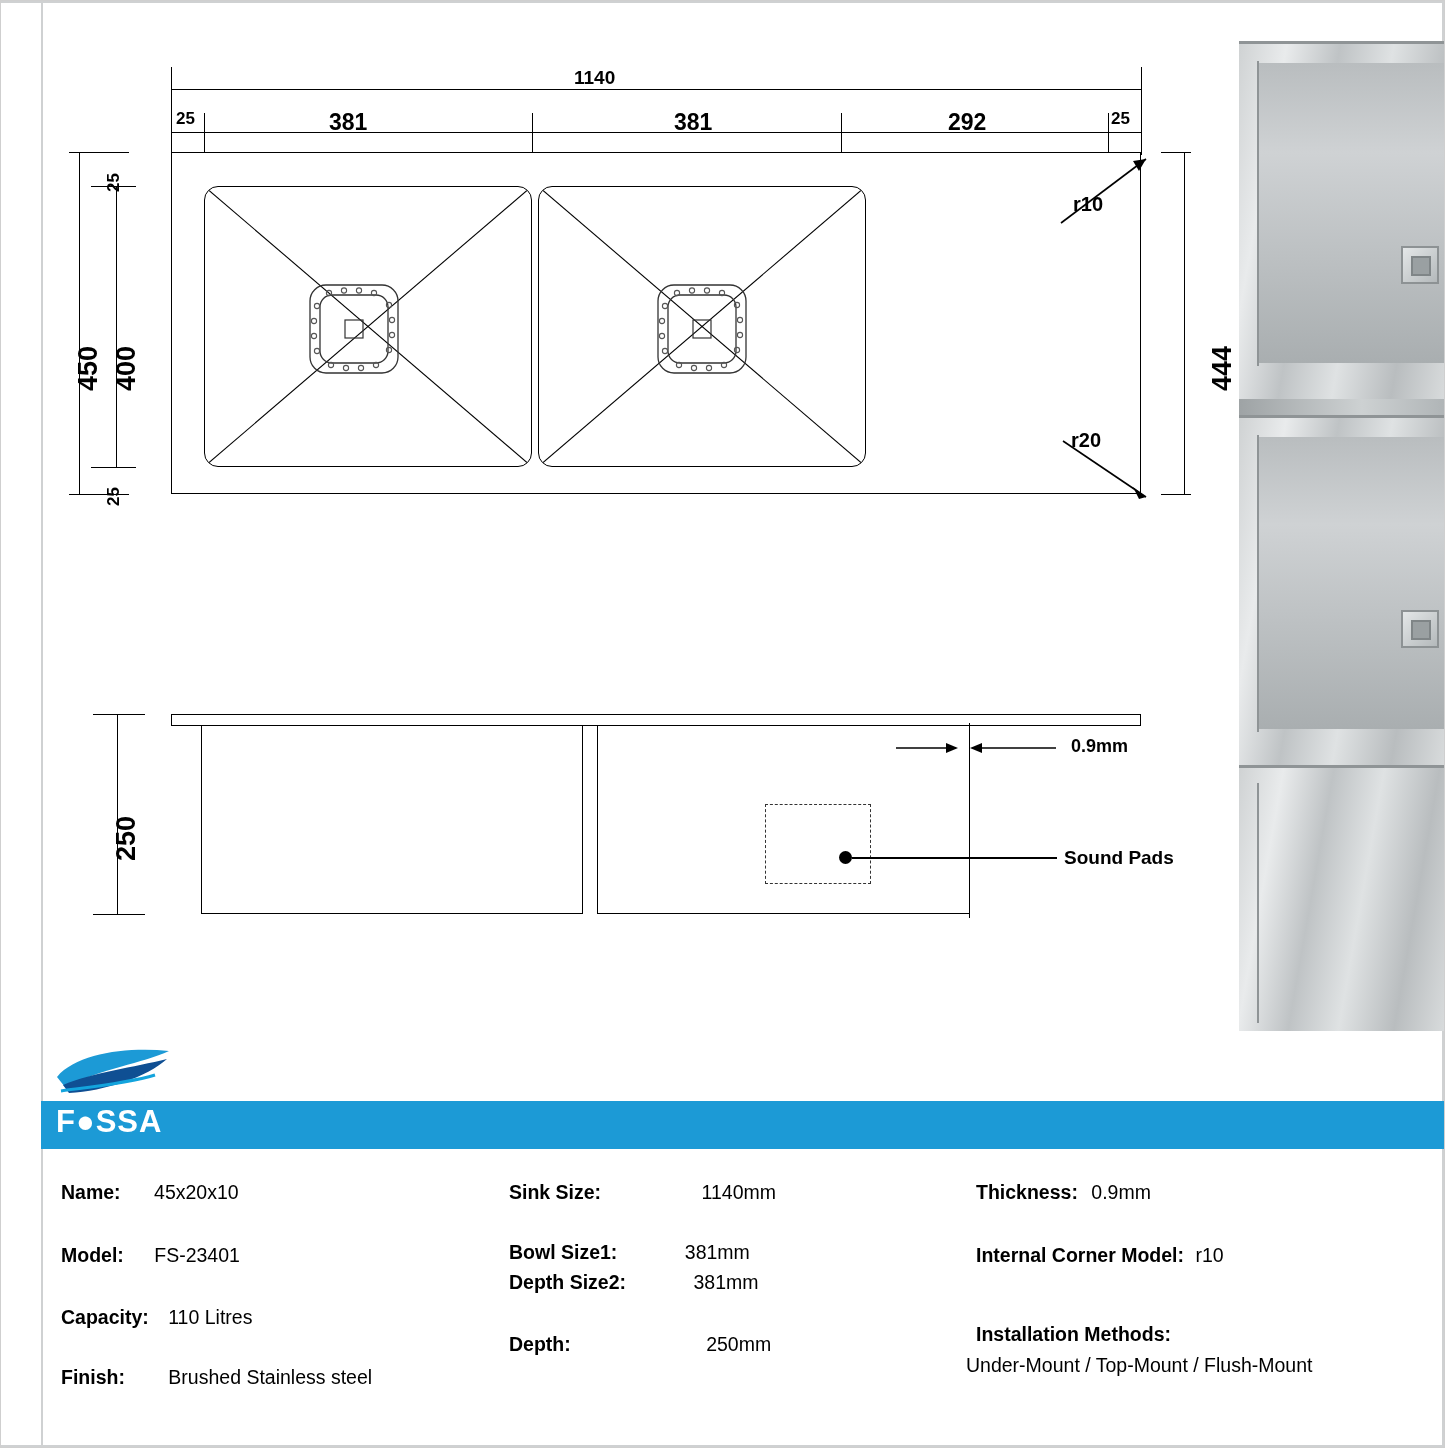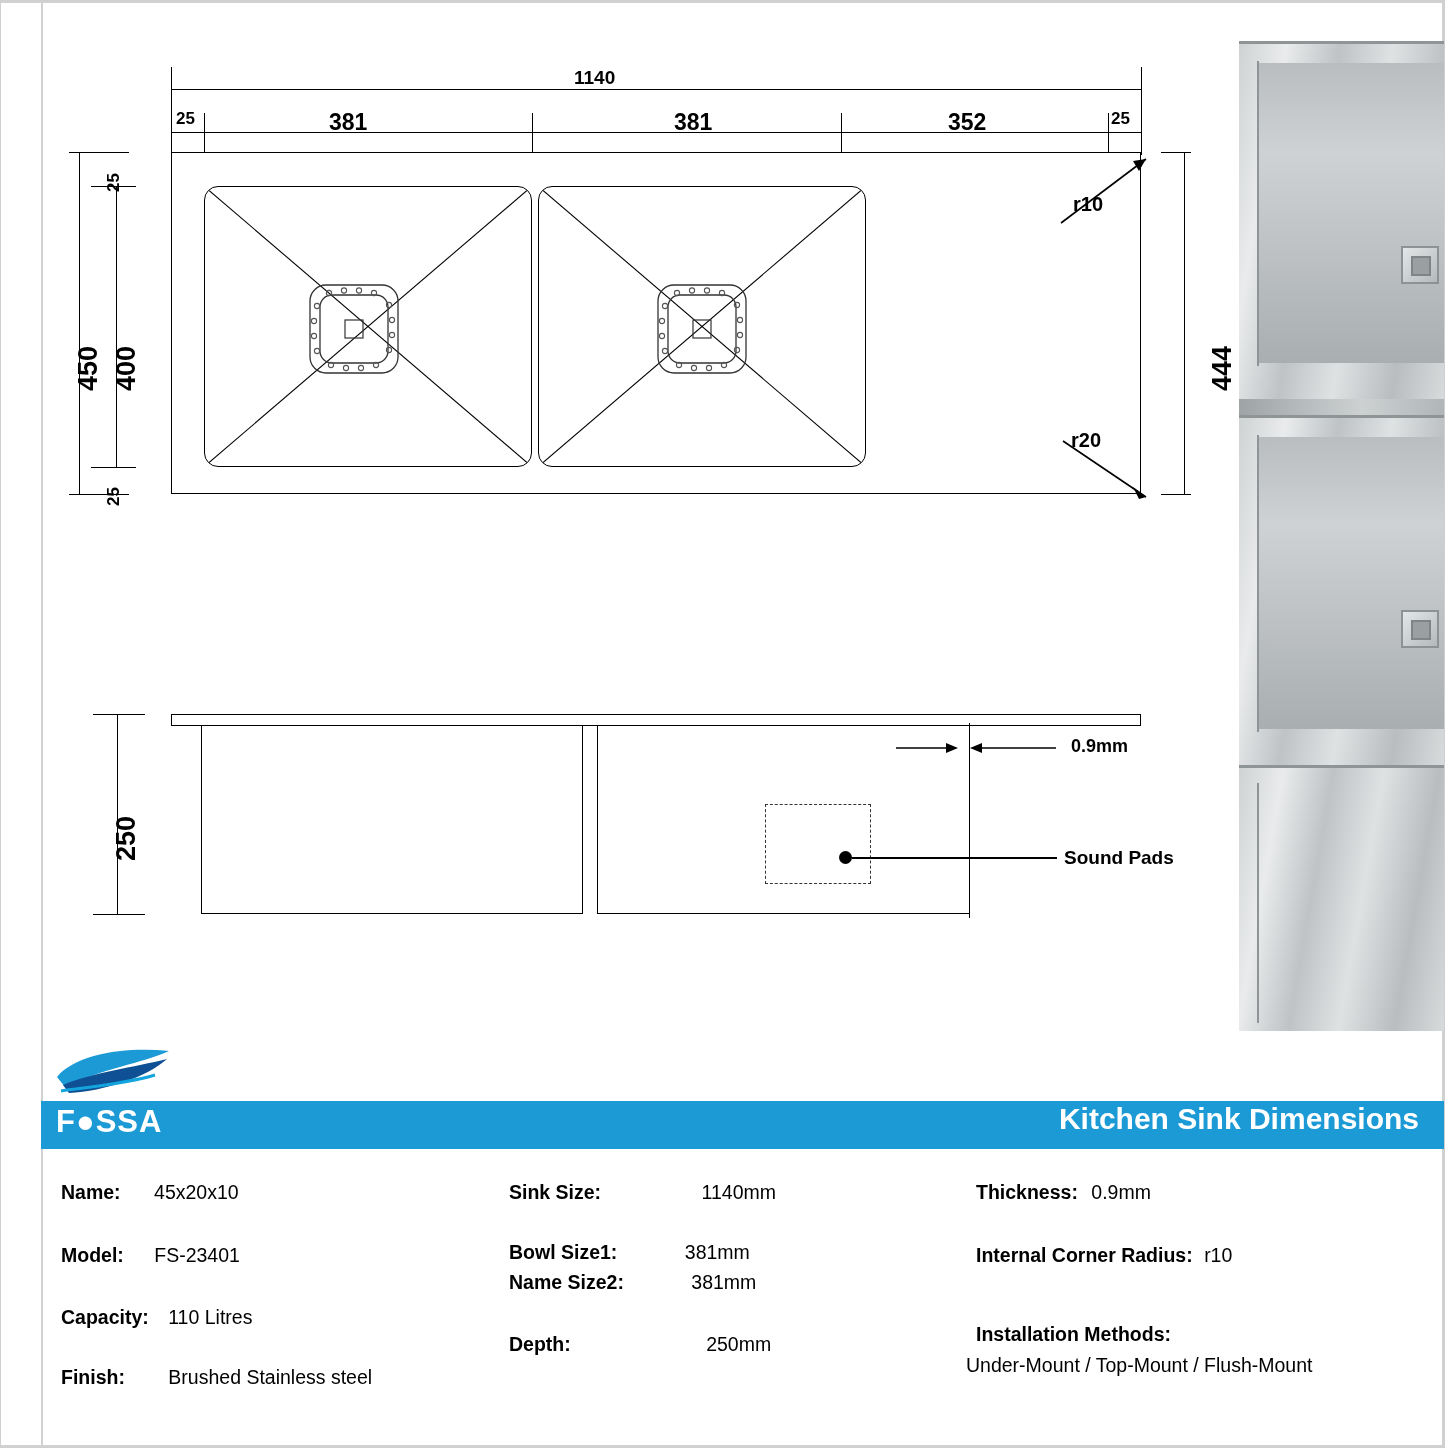--- a/index.html
+++ b/index.html
@@ -226,21 +226,21 @@
     <div class="ln vline" style="left:170px; top:112px; height:40px;"></div>
     <div class="ln vline" style="left:203px; top:112px; height:40px;"></div>
     <div class="ln vline" style="left:531px; top:112px; height:40px;"></div>
     <div class="ln vline" style="left:840px; top:112px; height:40px;"></div>
     <div class="ln vline" style="left:1107px; top:112px; height:40px;"></div>
     <div class="ln vline" style="left:1140px; top:112px; height:40px;"></div>
 
     <div class="lbl" style="left:175px; top:108px; font-size:17px;">25</div>
     <div class="lbl" style="left:328px; top:108px; font-size:23px;">381</div>
     <div class="lbl" style="left:673px; top:108px; font-size:23px;">381</div>
-    <div class="lbl" style="left:947px; top:108px; font-size:23px;">352</div>
+    <div class="lbl" style="left:947px; top:108px; font-size:23px;">292</div>
     <div class="lbl" style="left:1110px; top:108px; font-size:17px;">25</div>
 
     <div class="ln hline" style="left:68px; top:151px; width:60px;"></div>
     <div class="ln hline" style="left:68px; top:493px; width:60px;"></div>
     <div class="ln hline" style="left:90px; top:185px; width:45px;"></div>
     <div class="ln hline" style="left:90px; top:466px; width:45px;"></div>
 
     <div class="ln vline" style="left:78px; top:151px; height:342px;"></div>
     <div class="ln vline" style="left:115px; top:185px; height:281px;"></div>
 
@@ -382,21 +382,20 @@
   <svg id="logo-swoosh" viewBox="0 0 125 52">
     <path d="M6 30 C 26 6, 76 0, 118 4 C 92 16, 50 22, 14 40 Z" fill="#1c9ad6"></path>
     <path d="M12 38 C 40 26, 84 20, 116 12 C 96 30, 54 44, 18 46 Z" fill="#0f4f93"></path>
     <path d="M10 44 C 40 40, 78 36, 104 28" stroke="#13a4dd" stroke-width="3" fill="none"></path>
   </svg>
 
   <div id="footer-band"></div>
   <div id="brand">
     <span>F</span><span class="drop">●</span><span>SSA</span>
   </div>
-  <div id="footer-title">Kitchen Sink Dimensions</div>
 
   <div class="spec" style="left:60px; top:1180px;">
     <b>Name:</b>
     <span class="spec-val" style="margin-left:28px;">45x20x10</span>
   </div>
   <div class="spec" style="left:60px; top:1243px;">
     <b>Model:</b>
     <span class="spec-val" style="margin-left:25px;text-align:center;">FS-23401</span>
   </div>
   <div class="spec" style="left:60px; top:1305px;text-align:right;">
@@ -410,34 +409,34 @@
 
   <div class="spec" style="left:508px; top:1180px;">
     <b>Sink Size:</b>
     <span class="spec-val" style="margin-left:95px;text-align:center;">1140mm</span>
   </div>
   <div class="spec" style="left:508px; top:1240px;">
     <b>Bowl Size1:</b>
     <span class="spec-val" style="margin-left:62px;">381mm</span>
   </div>
   <div class="spec" style="left:508px; top:1270px;">
-    <b>Name Size2:</b>
+    <b>Depth Size2:</b>
     <span class="spec-val" style="margin-left:62px;">381mm</span>
   </div>
   <div class="spec" style="left:508px; top:1332px;">
     <b>Depth:</b>
     <span class="spec-val" style="margin-left:130px;">250mm</span>
   </div>
 
   <div class="spec" style="left:975px; top:1180px;">
     <b>Thickness:</b>
     <span class="spec-val" style="margin-left:8px;">0.9mm</span>
   </div>
   <div class="spec" style="left:975px; top:1243px;">
-    <b>Internal Corner Radius:</b>
+    <b>Internal Corner Model:</b>
     <span class="spec-val" style="margin-left:6px;">r10</span>
   </div>
   <div class="spec" style="left:975px; top:1322px;">
     <b>Installation Methods:</b>
   </div>
   <div class="spec" style="left:965px; top:1353px;">Under-Mount / Top-Mount / Flush-Mount</div>
 
 </div>
 
 </body></html>

